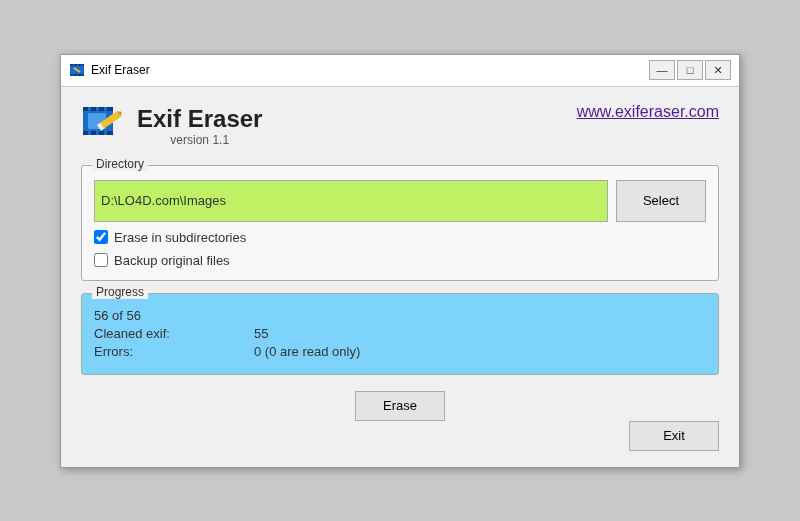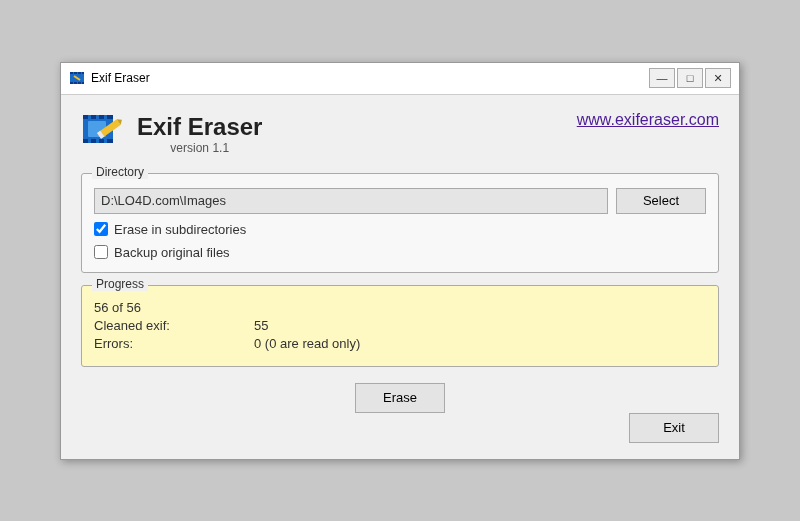--- a/index.html
+++ b/index.html
@@ -134,31 +134,31 @@
 
     .directory-row {
       display: flex;
       align-items: center;
       gap: 8px;
       margin-top: 4px;
     }
 
     .directory-input {
       flex: 1;
-      height: 26px;
-      border: 1px solid #aaa;
-      background: #e5e5e5;
+      height: 42px;
+      border: 1px solid #aaa;
+      background: #bef264;
       padding: 2px 6px;
       font-size: 13px;
       color: #333;
     }
 
     .select-btn {
       width: 90px;
-      height: 26px;
+      height: 42px;
       background: #e4e4e4;
       border: 1px solid #aaa;
       cursor: pointer;
       font-size: 13px;
       color: #000;
     }
 
     .checkbox-row {
       display: flex;
       align-items: flex-start;
@@ -177,21 +177,21 @@
       color: #333;
       cursor: pointer;
     }
 
     .progress-section {
       border: 1px solid #aaa;
       border-radius: 3px;
       padding: 10px 12px 12px 12px;
       margin-bottom: 16px;
       position: relative;
-      background: #fef9c3;
+      background: #7dd3fc;
     }
 
     .progress-label {
       position: absolute;
       top: -9px;
       left: 10px;
       background: #f0f0f0;
       padding: 0 4px;
       font-size: 12px;
       color: #333;

